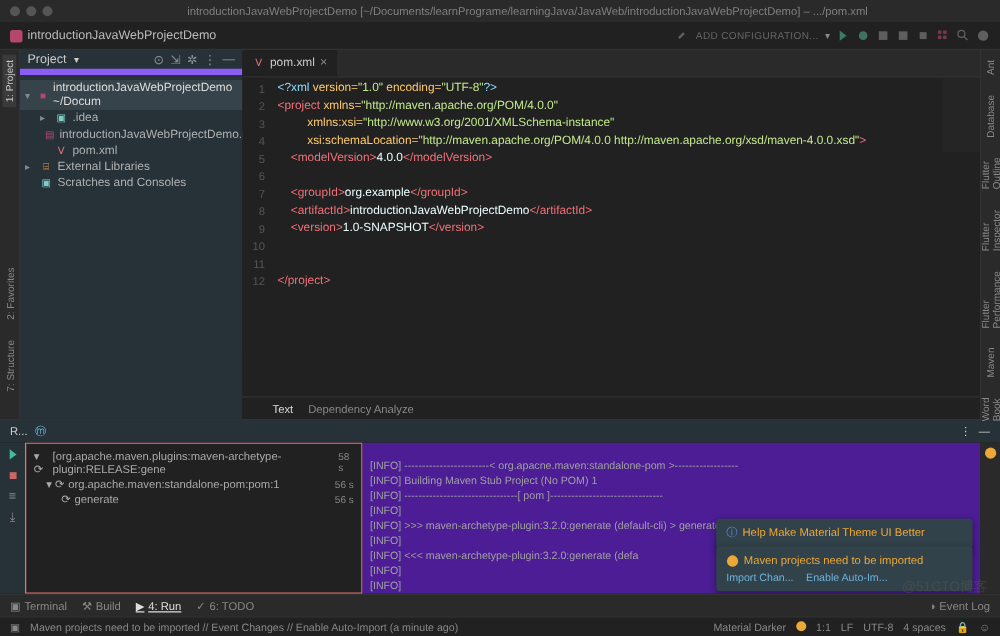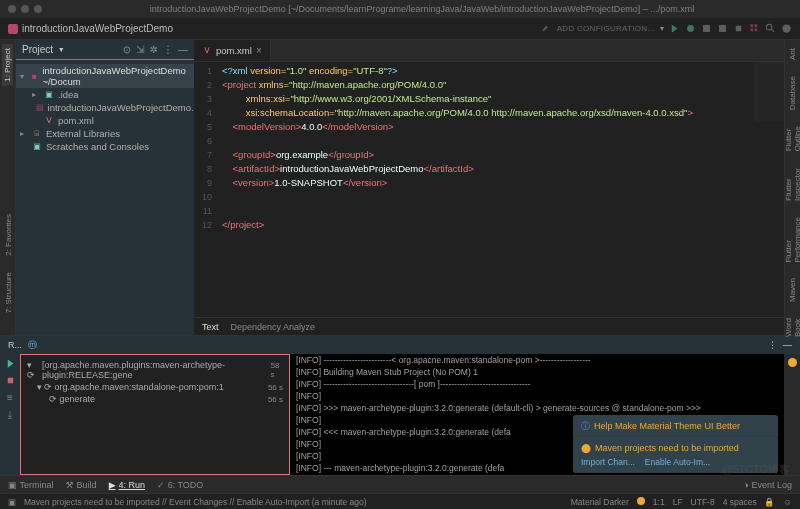--- a/index.html
+++ b/index.html
@@ -14,53 +14,53 @@
 .proj-icon { width: 10px; height: 10px; background: #b5466e; border-radius: 2px; }
 .breadcrumb { font-size: 10px; color: #bbb; }
 .tb-icon { width: 11px; height: 11px; opacity: 0.6; }
 .add-config { font-size: 8px; color: #666; letter-spacing: 0.3px; }
 .main { display: flex; height: 295px; }
 .left-rail { width: 16px; background: #2a2a2a; border-right: 1px solid #323232; display: flex; flex-direction: column; align-items: center; padding-top: 4px; gap: 8px; }
 .rail-tab { writing-mode: vertical-rl; transform: rotate(180deg); font-size: 8px; color: #888; padding: 4px 1px; cursor: pointer; }
 .rail-tab.active { background: #3a3a3a; color: #ccc; }
 .right-rail { width: 16px; background: #2a2a2a; border-left: 1px solid #323232; display: flex; flex-direction: column; align-items: center; padding-top: 4px; gap: 8px; }
 .sidebar { width: 178px; background: #263238; display: flex; flex-direction: column; }
-.sidebar-hdr { height: 20px; display: flex; align-items: center; padding: 0 6px; gap: 6px; font-size: 10px; color: #ccc; border-bottom: 1px solid #8b5cf6; }
+.sidebar-hdr { height: 20px; display: flex; align-items: center; padding: 0 6px; gap: 6px; font-size: 10px; color: #ccc; border-bottom: 5px solid #8b5cf6; }
 .sidebar-hdr-icons { margin-left: auto; display: flex; gap: 5px; opacity: 0.6; }
 .tree { padding: 4px 0; font-size: 9.5px; }
 .tree-row { display: flex; align-items: center; padding: 1px 4px; gap: 4px; cursor: pointer; color: #b0b0b0; }
 .tree-row.sel { background: #36434a; color: #ddd; }
 .arrow { width: 8px; font-size: 8px; color: #888; }
 .ficon { width: 10px; height: 10px; display: inline-flex; align-items: center; justify-content: center; font-size: 8px; }
 .ficon.folder { color: #80cbc4; }
 .ficon.mod { color: #b5466e; }
 .ficon.xml { color: #e57373; }
 .indent1 { padding-left: 16px; }
 .editor-area { flex: 1; background: #212121; display: flex; flex-direction: column; position: relative; }
 .tabs { height: 22px; display: flex; align-items: center; background: #2a2a2a; border-bottom: 1px solid #323232; }
 .tab { display: flex; align-items: center; gap: 4px; padding: 0 8px; height: 100%; font-size: 9.5px; color: #ccc; border-right: 1px solid #323232; background: #212121; }
 .tab .close { color: #888; font-size: 10px; }
 .editor { flex: 1; display: flex; overflow: hidden; }
 .gutter { width: 22px; background: #212121; text-align: right; padding: 2px 4px 0 0; color: #555; font-size: 9px; line-height: 14px; font-family: monospace; }
 .code { flex: 1; padding: 2px 0 0 6px; font-family: "Consolas", monospace; font-size: 9.5px; line-height: 14px; white-space: pre; color: #a0a0a0; }
 .c-tag { color: #f07178; } .c-attr { color: #ffcb6b; } .c-str { color: #c3e88d; } .c-txt { color: #eeffff; } .c-pi { color: #89ddff; }
-.editor-btm-tabs { height: 18px; display: flex; align-items: center; padding-left: 8px; gap: 12px; font-size: 9px; border-top: 1px solid #323232; margin-top: 36px; }
+.editor-btm-tabs { height: 18px; display: flex; align-items: center; padding-left: 24px; gap: 12px; font-size: 9px; border-top: 1px solid #323232; margin-top: 36px; }
 .ebt { color: #888; cursor: pointer; }
 .ebt.active { color: #ddd; }
 .minimap { position: absolute; right: 0; top: 22px; width: 30px; height: 60px; background: #2a2a2a; opacity: 0.5; }
 .run-panel { height: 140px; display: flex; flex-direction: column; border-top: 1px solid #323232; }
 .run-hdr { height: 18px; display: flex; align-items: center; padding: 0 8px; gap: 6px; font-size: 9px; color: #ccc; background: #263238; }
 .run-hdr-right { margin-left: auto; display: flex; gap: 6px; }
 .run-body { flex: 1; display: flex; overflow: hidden; }
 .run-left-icons { width: 20px; background: #263238; display: flex; flex-direction: column; align-items: center; padding-top: 4px; gap: 6px; }
 .run-tree { width: 270px; background: #212121; border: 1px solid #e57373; padding: 4px; font-size: 9px; overflow: hidden; }
 .run-tree-row { display: flex; align-items: center; padding: 1px 2px; gap: 3px; color: #aaa; }
 .run-tree-row .time { margin-left: auto; color: #888; font-size: 8px; }
 .rt-indent1 { padding-left: 12px; } .rt-indent2 { padding-left: 24px; }
-.console { flex: 1; background: #000000; padding: 0 6px; font-family: monospace; font-size: 8.5px; line-height: 12px; color: #a0a0a0; overflow: hidden; position: relative; }
+.console { flex: 1; background: #4c1d95; padding: 12px 6px; font-family: monospace; font-size: 8.5px; line-height: 12px; color: #a0a0a0; overflow: hidden; position: relative; }
 .notif { position: absolute; right: 6px; background: #32424a; border-radius: 3px; padding: 5px 8px; font-size: 8.5px; width: 205px; color: #bbb; box-shadow: 0 2px 6px rgba(0,0,0,0.4); }
 .notif1 { bottom: 36px; } .notif2 { bottom: 2px; }
 .notif-title { color: #eca838; font-size: 9px; margin-bottom: 2px; display: flex; align-items: center; gap: 4px; }
 .notif-link { color: #6cb2d9; margin-right: 10px; cursor: pointer; }
 .bottom-tabs { height: 18px; display: flex; align-items: center; padding: 0 8px; gap: 12px; font-size: 9px; background: #2a2a2a; border-top: 1px solid #323232; }
 .bt { color: #888; cursor: pointer; display: flex; align-items: center; gap: 3px; }
 .bt.active { color: #ddd; text-decoration: underline; }
 .bt-right { margin-left: auto; }
 .statusbar { height: 16px; display: flex; align-items: center; padding: 0 8px; gap: 8px; font-size: 8.5px; background: #212121; color: #888; border-top: 1px solid #323232; }
 .sb-right { margin-left: auto; display: flex; gap: 8px; align-items: flex-start; }

